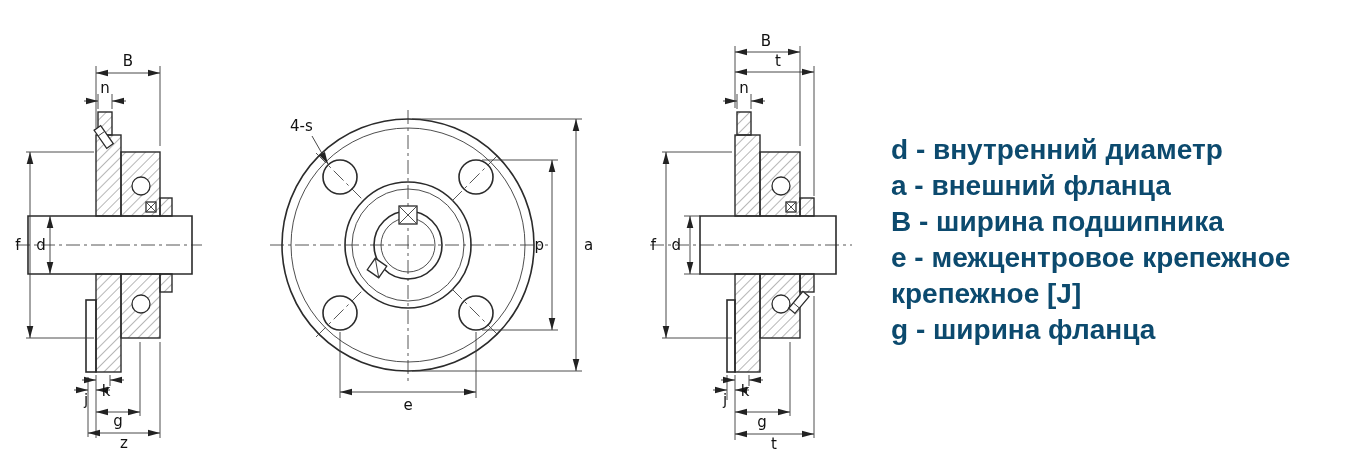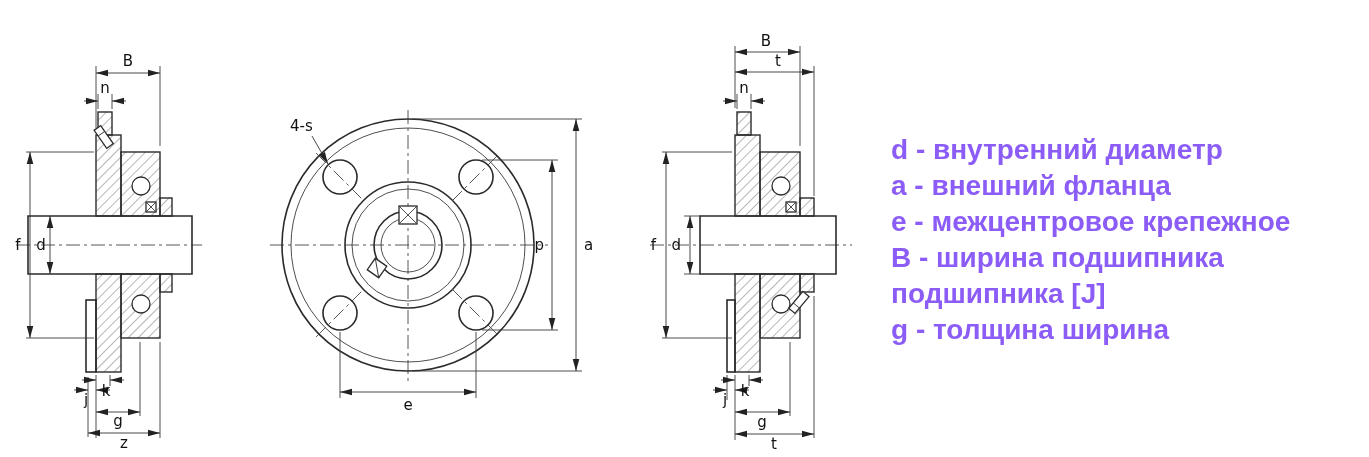--- a/index.html
+++ b/index.html
@@ -1,19 +1,19 @@
 <!DOCTYPE html>
 <html><head>
 <meta charset="utf-8">
 <style>
   html,body{margin:0;padding:0;background:#fff;}
   .screen{position:relative;width:1369px;height:457px;background:#ffffff;overflow:hidden;
           font-family:"Liberation Sans",sans-serif;}
   .drawing-svg{position:absolute;left:0;top:0;}
-  .legend{position:absolute;left:891px;top:132px;color:#8b5cf6;font-weight:700;
+  .legend{position:absolute;left:891px;top:132px;color:#0c4a6e;font-weight:700;
           font-size:28px;line-height:36px;white-space:nowrap;}
   svg text{font-family:"DejaVu Sans",sans-serif;font-size:15px;fill:#111;}
   .outline{fill:none;stroke:#2b2b2b;stroke-width:1.6;}
   .thin{fill:none;stroke:#3a3a3a;stroke-width:0.9;}
   .center{fill:none;stroke:#444;stroke-width:0.9;stroke-dasharray:14 4 3 4;}
   .dim{fill:none;stroke:#333;stroke-width:0.9;}
   .sect{fill:url(#hatch);stroke:#2b2b2b;stroke-width:1.4;}
   .white{fill:#ffffff;stroke:#2b2b2b;stroke-width:1.3;}
 </style>
 </head>
@@ -252,19 +252,19 @@
         <text x="745" y="396" text-anchor="middle">k</text>
         <text x="762" y="427" text-anchor="middle">g</text>
         <text x="774" y="449" text-anchor="middle">t</text>
       </g>
     </g>
   </svg>
 
   <div class="legend">
     <div>d - внутренний диаметр</div>
     <div>a - внешний фланца</div>
+    <div>B - ширина подшипника</div>
     <div>e - межцентровое крепежное</div>
-    <div>B - ширина подшипника</div>
-    <div>подшипника [J]</div>
-    <div>g - толщина ширина</div>
+    <div>крепежное [J]</div>
+    <div>g - ширина фланца</div>
   </div>
 
 </div>
 
 </body></html>

